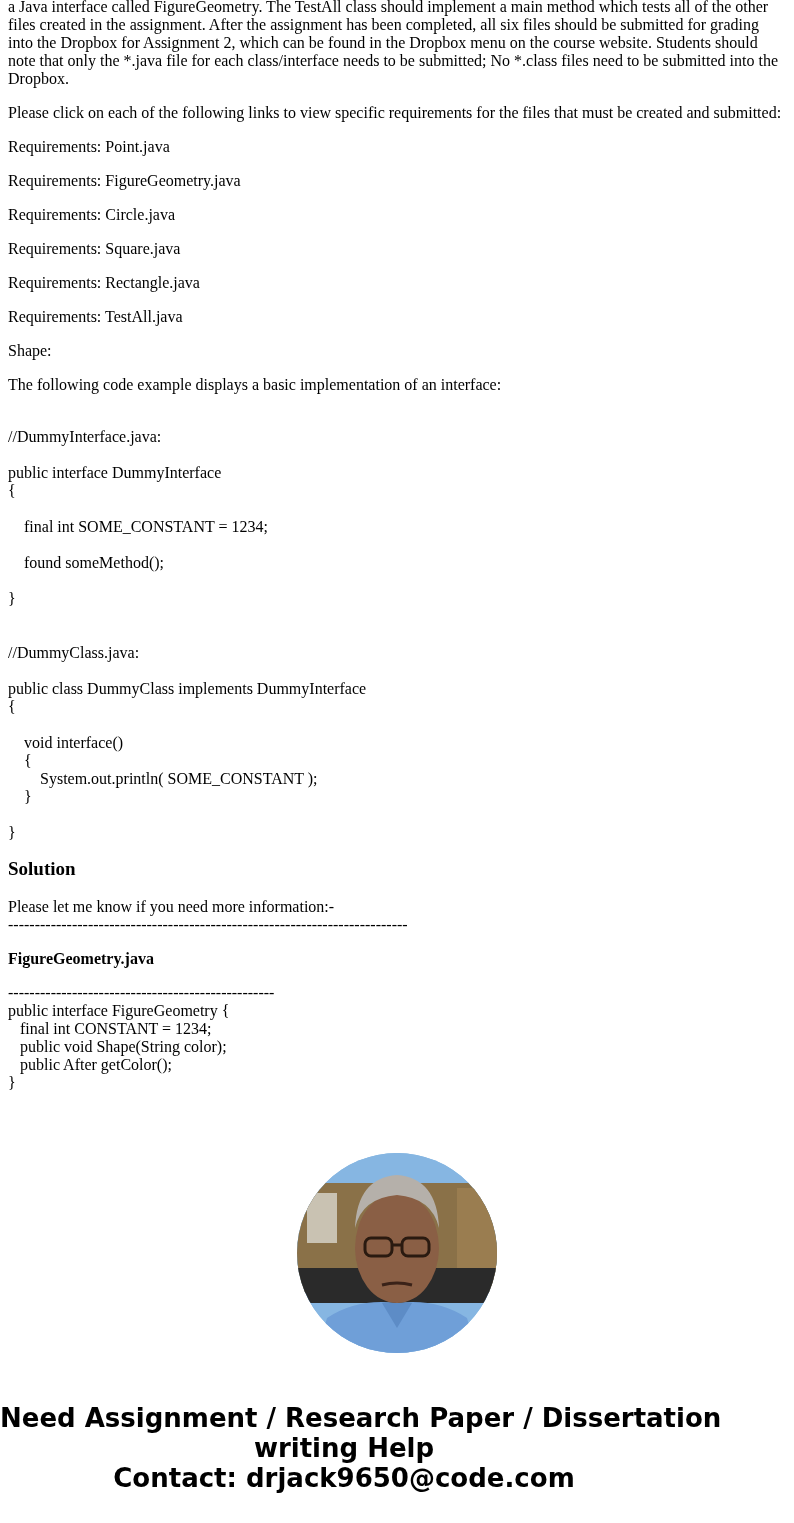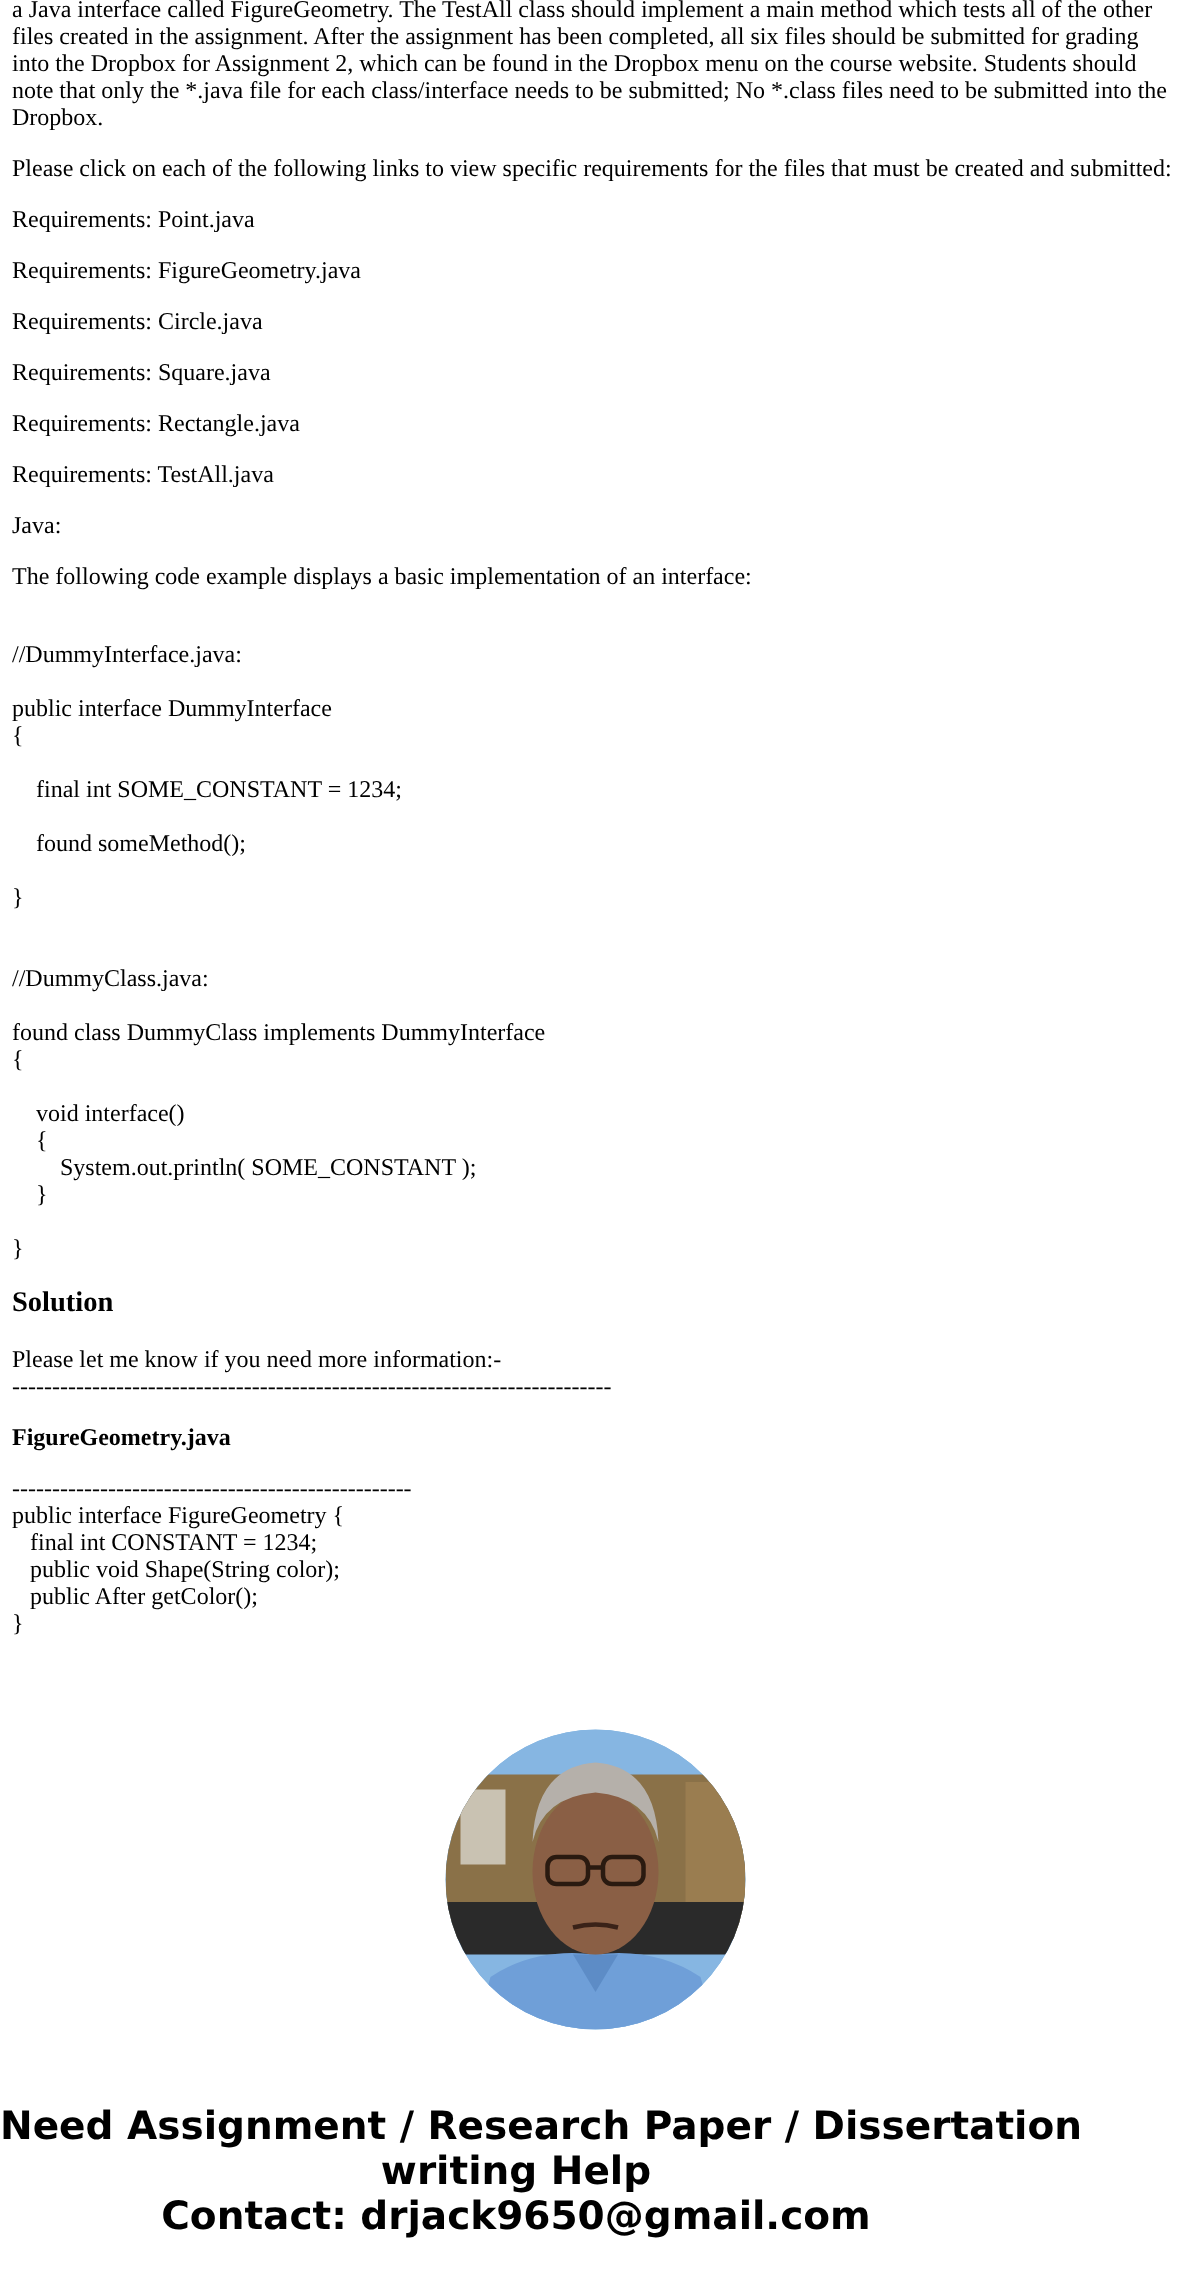--- a/index.html
+++ b/index.html
@@ -57,21 +57,21 @@
 
   <p>Please click on each of the following links to view specific requirements for the files that must be created and submitted:</p>
 
   <p class="link-line">Requirements: Point.java</p>
   <p class="link-line">Requirements: FigureGeometry.java</p>
   <p class="link-line">Requirements: Circle.java</p>
   <p class="link-line">Requirements: Square.java</p>
   <p class="link-line">Requirements: Rectangle.java</p>
   <p class="link-line">Requirements: TestAll.java</p>
 
-  <p>Java:</p>
+  <p>Shape:</p>
   <p>The following code example displays a basic implementation of an interface:</p>
 
   <div class="code-block">
     <div class="spacer"></div>
     <div class="code-line">//DummyInterface.java:</div>
     <div class="spacer"></div>
     <div class="code-line">public interface DummyInterface</div>
     <div class="code-line">{</div>
     <div class="code-line"></div>
     <div class="code-line">    final int SOME_CONSTANT = 1234;</div>
@@ -79,21 +79,21 @@
     <div class="code-line">    found someMethod();</div>
     <div class="code-line"></div>
     <div class="code-line">}</div>
   </div>
 
   <div class="code-block">
     <div class="spacer"></div>
     <div class="spacer"></div>
     <div class="code-line">//DummyClass.java:</div>
     <div class="spacer"></div>
-    <div class="code-line">found class DummyClass implements DummyInterface</div>
+    <div class="code-line">public class DummyClass implements DummyInterface</div>
     <div class="code-line">{</div>
     <div class="code-line"></div>
     <div class="code-line">    void interface()</div>
     <div class="code-line">    {</div>
     <div class="code-line">        System.out.println( SOME_CONSTANT );</div>
     <div class="code-line">    }</div>
     <div class="code-line"></div>
     <div class="code-line">}</div>
   </div>
 
@@ -126,14 +126,14 @@
     <rect x="68" y="85" width="27" height="18" rx="6" fill="none" stroke="#2a1a10" stroke-width="3"></rect>
     <rect x="105" y="85" width="27" height="18" rx="6" fill="none" stroke="#2a1a10" stroke-width="3"></rect>
     <line x1="95" y1="92" x2="105" y2="92" stroke="#2a1a10" stroke-width="3"></line>
     <path d="M85 132 Q100 128 115 132" stroke="#3a2218" stroke-width="3" fill="none"></path>
   </svg>
 </div>
 
 <div class="footer">
   <div>Need Assignment / Research Paper / Dissertation</div>
   <div>writing Help</div>
-  <div>Contact: drjack9650@gmail.com</div>
+  <div>Contact: drjack9650@code.com</div>
 </div>
 
 </body></html>

